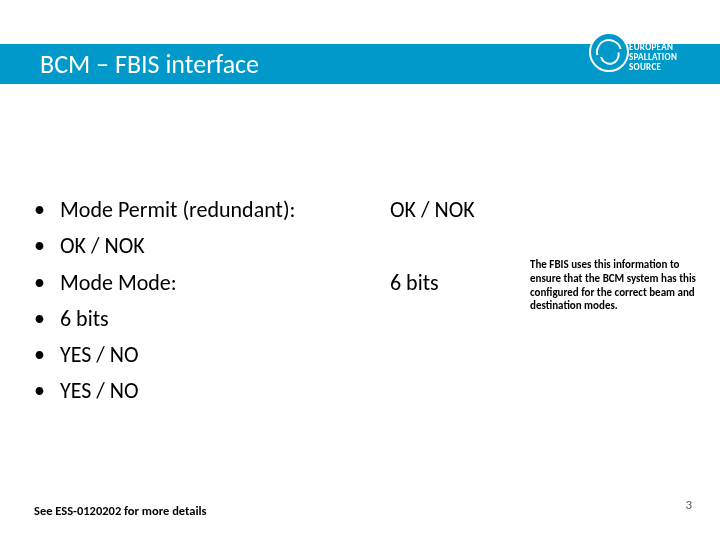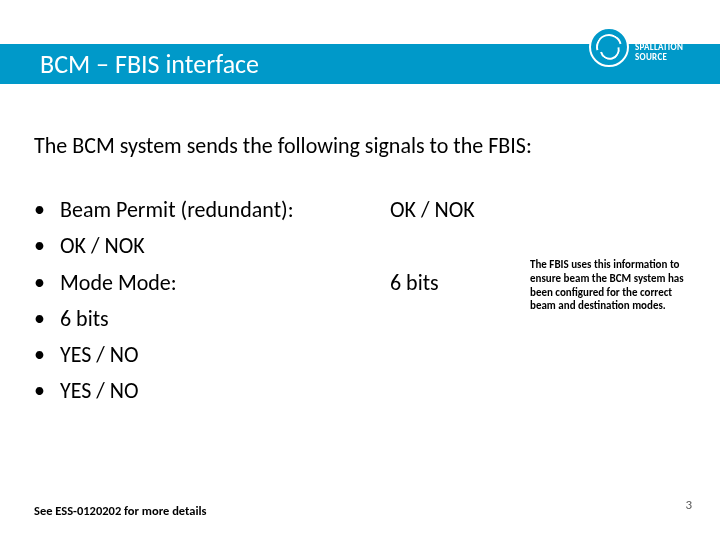--- a/index.html
+++ b/index.html
@@ -1,21 +1,21 @@
 <!DOCTYPE html>
 <html><head>
 <meta charset="utf-8">
 <style>
   * { margin: 0; padding: 0; box-sizing: border-box; }
   html, body { width: 720px; height: 540px; font-family: Calibri, "Segoe UI", Arial, sans-serif; background: #fff; color: #000; overflow: hidden; }
   .slide { position: relative; width: 720px; height: 540px; }
   .top-white { position: absolute; left: 0; top: 0; width: 720px; height: 44px; background: #fff; }
   .title-bar { position: absolute; left: 0; top: 44px; width: 720px; height: 40px; background: #0099c9; display: flex; align-items: center; }
   .title-text { font-size: 26px; color: #fff; font-weight: 400; margin-left: 40px; }
-  .logo-wrap { position: absolute; right: 16px; top: 22px; width: 115px; height: 50px; display: flex; align-items: center; gap: 6px; }
+  .logo-wrap { position: absolute; right: 16px; top: 22px; width: 115px; height: 50px; display: flex; align-items: flex-end; }
   .logo-circle { width: 40px; height: 40px; border-radius: 50%; background: #0099c9; border: 2px solid #fff; display: flex; align-items: center; justify-content: center; }
   .logo-swirl { width: 26px; height: 26px; border-radius: 50%; border: 2px solid #fff; border-right-color: transparent; border-bottom-color: transparent; transform: rotate(30deg); position: relative; }
   .logo-swirl::after { content: ""; position: absolute; width: 16px; height: 16px; border-radius: 50%; border: 2px solid #fff; border-left-color: transparent; border-top-color: transparent; top: 3px; left: 3px; }
   .logo-text { color: #fff; font-size: 9px; font-weight: 700; line-height: 1.1; letter-spacing: 0.3px; }
   .intro { position: absolute; left: 34px; top: 132px; font-size: 22px; font-weight: 400; }
   .row { display: flex; align-items: flex-start; }
   .signal-block { position: absolute; left: 34px; top: 192px; font-size: 22px; line-height: 1.65; }
   .bullet { width: 26px; flex: 0 0 26px; }
   .label-col { width: 330px; flex: 0 0 330px; }
   .value-col { width: 110px; flex: 0 0 110px; }
@@ -37,26 +37,25 @@
     <div class="logo-circle">
       <div class="logo-swirl"></div>
     </div>
     <div class="logo-text">
       <div>EUROPEAN</div>
       <div>SPALLATION</div>
       <div>SOURCE</div>
     </div>
   </div>
 
-  <div class="intro">The BCM system sends the following signals to the FBIS:</div>
 
   <div class="signal-block">
     <div class="row">
       <div class="bullet">•</div>
-      <div class="label-col">Beam Permit (redundant):</div>
+      <div class="label-col">Mode Permit (redundant):</div>
       <div class="value-col">OK / NOK</div>
     </div>
     <div class="row">
       <div class="bullet">•</div>
       <div class="value-col">OK / NOK</div>
     </div>
     <div class="row">
       <div class="bullet">•</div>
       <div class="label-col">Mode Mode:</div>
       <div class="value-col">6 bits</div>
@@ -68,17 +67,17 @@
     <div class="row">
       <div class="bullet">•</div>
       <div class="value-col">YES / NO</div>
     </div>
     <div class="row">
       <div class="bullet">•</div>
       <div class="value-col">YES / NO</div>
     </div>
   </div>
 
-  <div class="sidenote">The FBIS uses this information to ensure beam the BCM system has been configured for the correct beam and destination modes.</div>
+  <div class="sidenote">The FBIS uses this information to ensure that the BCM system has this configured for the correct beam and destination modes.</div>
 
   <div class="footer">See ESS-0120202 for more details</div>
   <div class="page-num">3</div>
 </div>
 
 </body></html>

